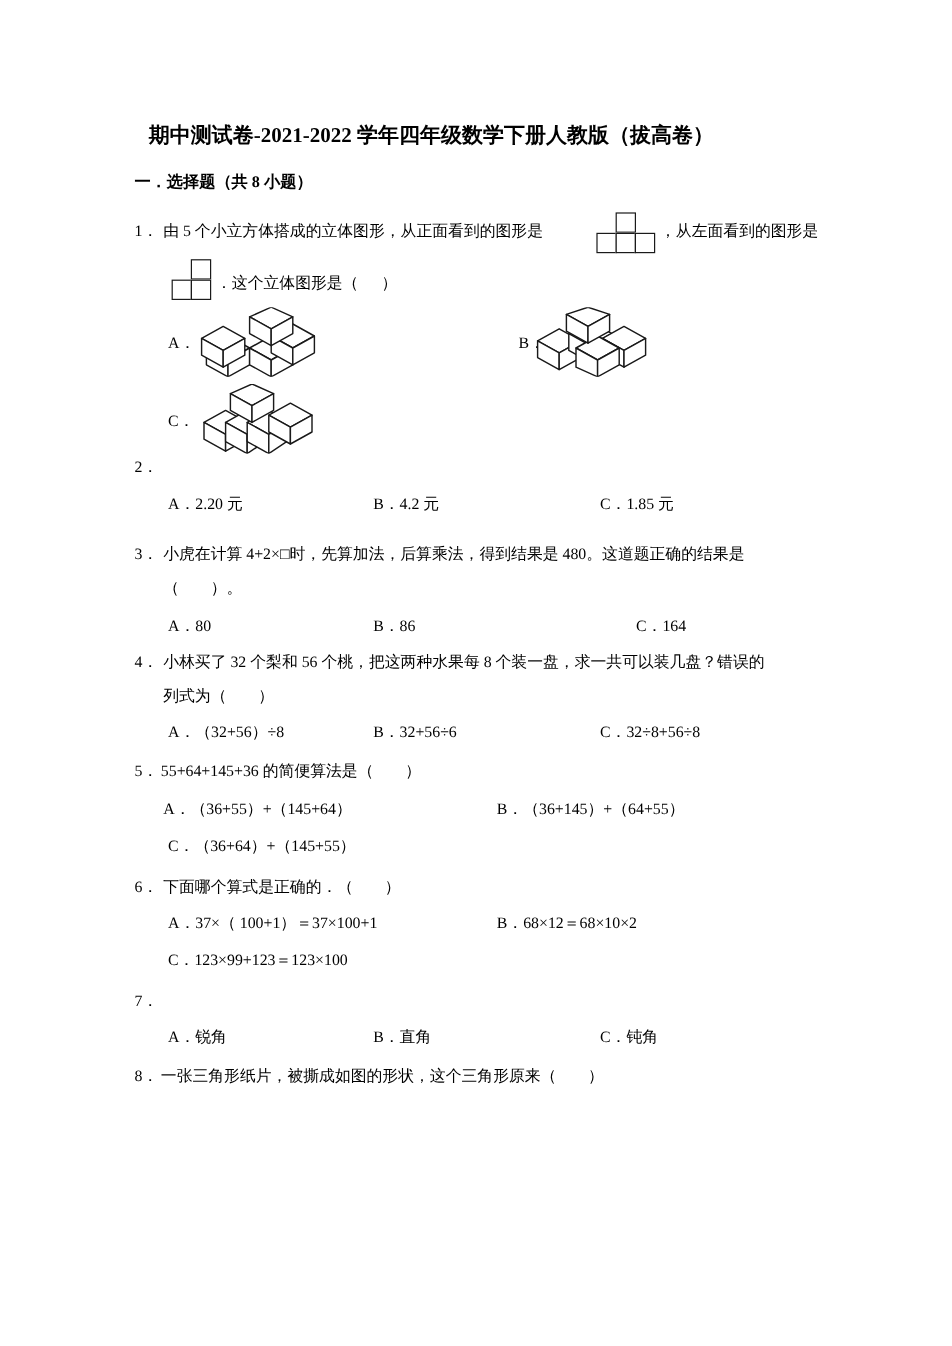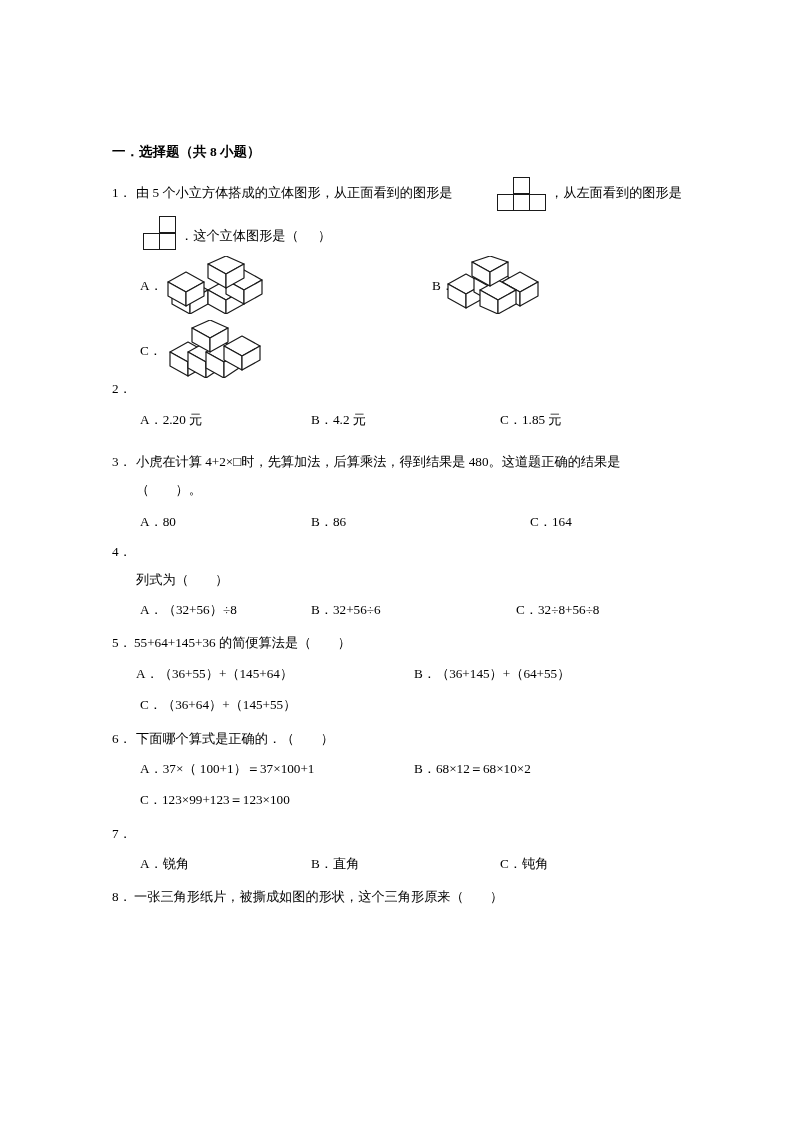--- a/index.html
+++ b/index.html
@@ -65,20 +65,21 @@
 
   
   .cubefig { position: absolute; }
   .cubefig svg { display: block; }
 </style>
 </head>
 <body>
 
 <div class="page">
 
+  <div class="doc-title">期中测试卷-2021-2022 学年四年级数学下册人教版（拔高卷）</div>
 
   <div class="section-head">一．选择题（共 8 小题）</div>
 
   <div class="qline" style="left:112px; top:183px;">1．</div>
   <div class="qline" style="left:136px; top:183px;">由 5 个小立方体搭成的立体图形，从正面看到的图形是</div>
 
   <div class="gridfig" style="left:497px; top:177px; width:50px; height:34px;">
     <div class="cell" style="left:16px; top:0px;  width:17px; height:17px;"></div>
     <div class="cell" style="left:0px;  top:17px; width:17px; height:17px;"></div>
     <div class="cell" style="left:16px; top:17px; width:17px; height:17px;"></div>
@@ -198,28 +199,29 @@
     <span>A．</span><span>80</span>
   </div>
   <div class="opt" style="left:311px; top:513px;">
     <span>B．</span><span>86</span>
   </div>
   <div class="opt" style="left:500px; top:513px;margin-left:30px;">
     <span>C．</span><span>164</span>
   </div>
 
   <div class="qline" style="left:112px; top:542px;">4．</div>
+  <div class="qline" style="left:136px; top:542px;">小林买了 32 个梨和 56 个桃，把这两种水果每 8 个装一盘，求一共可以装几盘？错误的</div>
   <div class="qline" style="left:136px; top:570px;">列式为（　　）</div>
   <div class="opt" style="left:140px; top:601px;">
     <span>A．</span><span>（32+56）÷8</span>
   </div>
   <div class="opt" style="left:311px; top:601px;">
     <span>B．</span><span>32+56÷6</span>
   </div>
-  <div class="opt" style="left:500px; top:601px;margin-left:16px;">
+  <div class="opt" style="left:500px; top:601px;">
     <span>C．</span><span>32÷8+56÷8</span>
   </div>
 
   <div class="qline" style="left:112px; top:633px;">5．</div>
   <div class="qline" style="left:134px; top:633px;">55+64+145+36 的简便算法是（　　）</div>
   <div class="opt" style="left:136px; top:665px;">
     <span>A．</span><span>（36+55）+（145+64）</span>
   </div>
   <div class="opt" style="left:414px; top:665px;">
     <span>B．</span><span>（36+145）+（64+55）</span>

